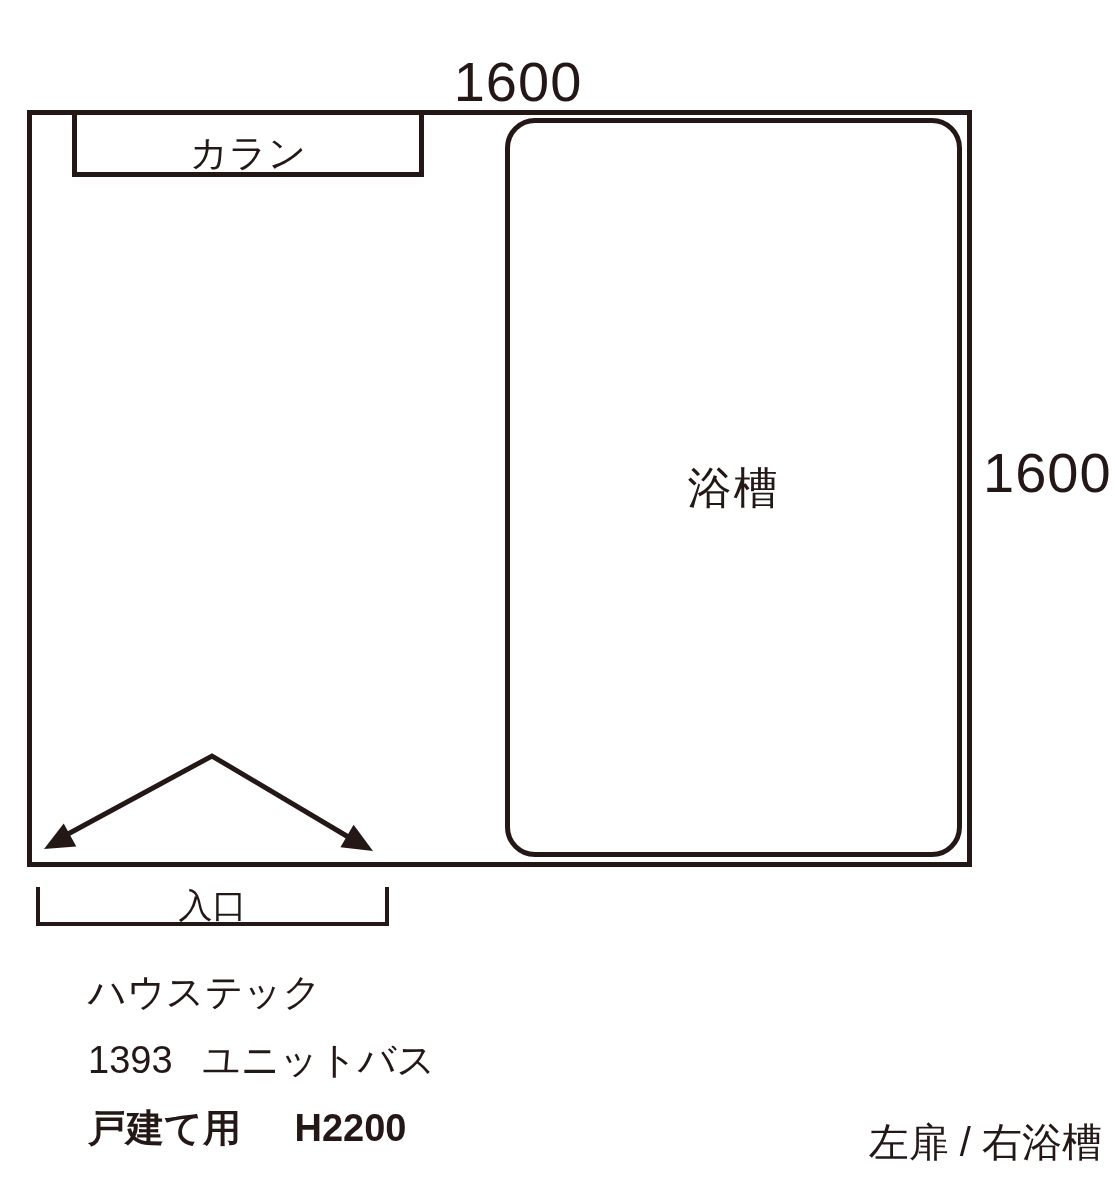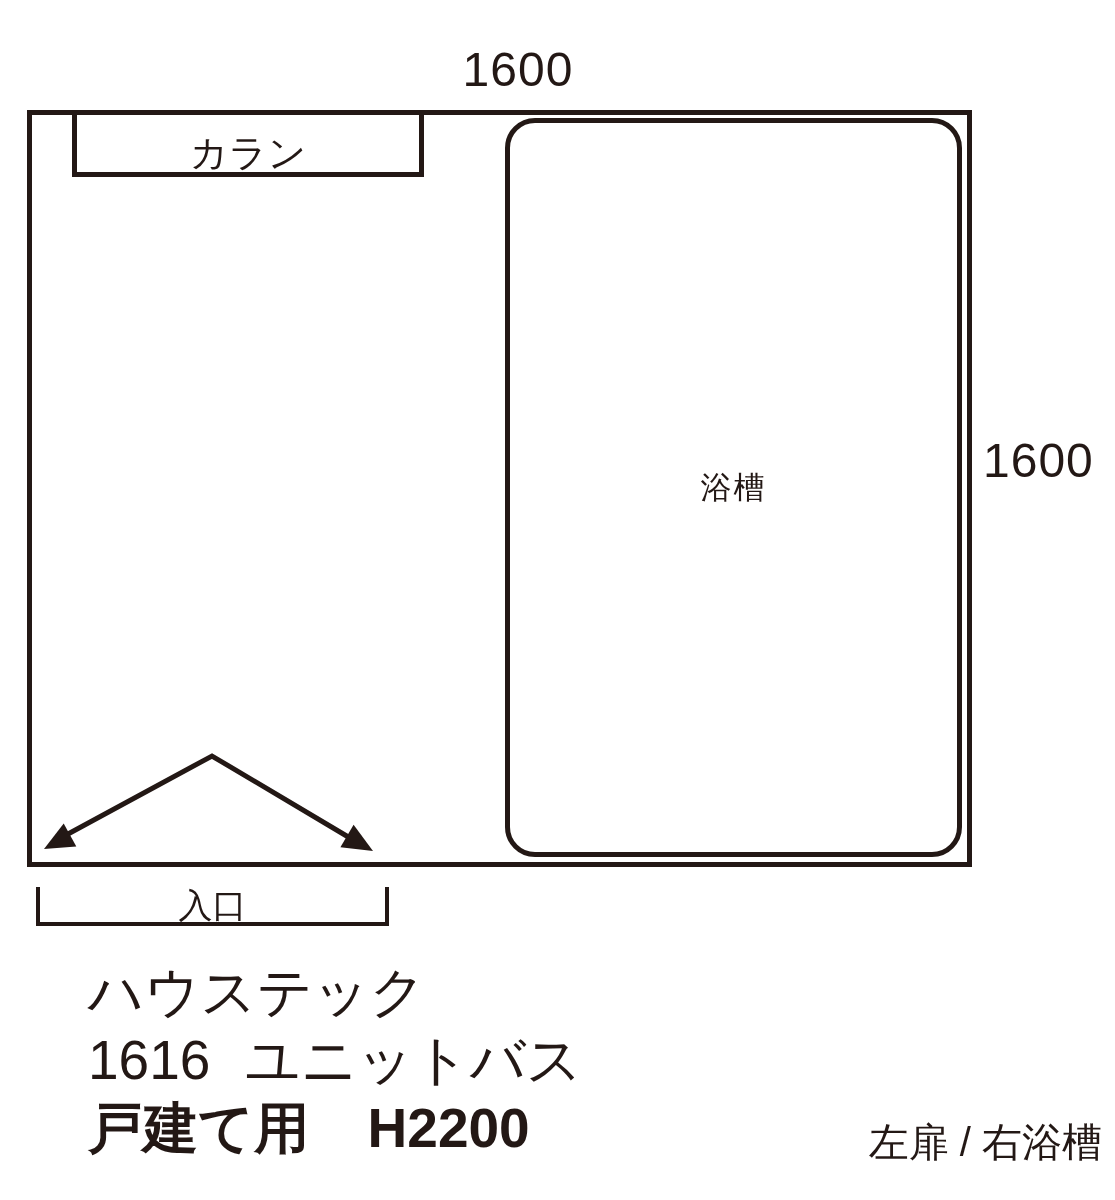--- a/index.html
+++ b/index.html
@@ -6,21 +6,21 @@
   * { margin:0; padding:0; box-sizing:border-box; }
   html,body { background:#fff; }
   body { font-family:"Liberation Sans","DejaVu Sans",sans-serif; color:var(--line); }
   .canvas {
     position:relative; width:1115px; height:1200px;
     background:var(--bg); overflow:hidden;
   }
   .abs { position:absolute; }
 
   
-  .dim { font-size:48px; line-height:1; letter-spacing:1px; color:var(--line); }
+  .dim { font-size:56px; line-height:1; letter-spacing:1px; color:var(--line);margin-top:8px; }
   .dim-top   { left:433px; top:46px; width:170px; text-align:center; }
   .dim-right { left:983px; top:437px; }
 
   
   .room {
     left:27px; top:110px; width:945px; height:757px;
     border:5px solid var(--line); background:transparent;
   }
 
   
@@ -29,39 +29,39 @@
     border:5px solid var(--line); background:var(--bg);
     display:flex; align-items:flex-end; justify-content:center;
     font-size:38px; line-height:1;
   }
 
   
   .bathtub {
     left:505px; top:118px; width:457px; height:739px;
     border:5px solid var(--line); border-radius:30px; background:var(--bg);
     display:flex; align-items:center; justify-content:center;
-    font-size:31px; line-height:1; letter-spacing:2px;
+    font-size:44px; line-height:1; letter-spacing:2px;
   }
 
   
   .entrance {
     left:36px; top:867px; width:353px; height:39px;
     border:4px solid var(--line); border-top:none; background:var(--bg);
     display:flex; align-items:center; justify-content:center;
     font-size:34px; line-height:36px;margin-top:20px;
   }
 
   
   .door-arrows { left:30px; top:745px; width:355px; height:112px; }
   .arrow-stroke { fill:none; stroke:var(--line); stroke-width:5; stroke-linejoin:miter; }
   .arrow-fill { fill:var(--line); stroke:none; }
 
   
   .notes { left:88px; top:958px; }
-  .note { font-size:55px; line-height:68px; white-space:pre; }
+  .note { font-size:38px; line-height:68px; white-space:pre; }
   .note-model { word-spacing:19px; }
   .note-spec  { word-spacing:43px;font-weight:bold; }
 
   
   .caption { right:13px; top:1122px; font-size:40px; line-height:1; white-space:pre; }
 </style>
 </head>
 <body>
 
 <div class="canvas">
@@ -84,19 +84,19 @@
   </div>
 
   <svg class="abs door-arrows" viewBox="30 745 355 112" xmlns="http://www.w3.org/2000/svg">
     <polyline class="arrow-stroke" points="68,834 212,756 350,838"></polyline>
     <polygon class="arrow-fill" points="44,849 63.7,823.6 76.3,846.4"></polygon>
     <polygon class="arrow-fill" points="373,851 340.4,847.2 353.6,824.8"></polygon>
   </svg>
 
   <div class="abs notes">
     <div class="note">ハウステック</div>
-    <div class="note note-model">1616 ユニットバス</div>
+    <div class="note note-model">1393 ユニットバス</div>
     <div class="note note-spec">戸建て用 H2200</div>
   </div>
 
   <div class="abs caption">左扉 / 右浴槽</div>
 
 </div>
 
 </body></html>

